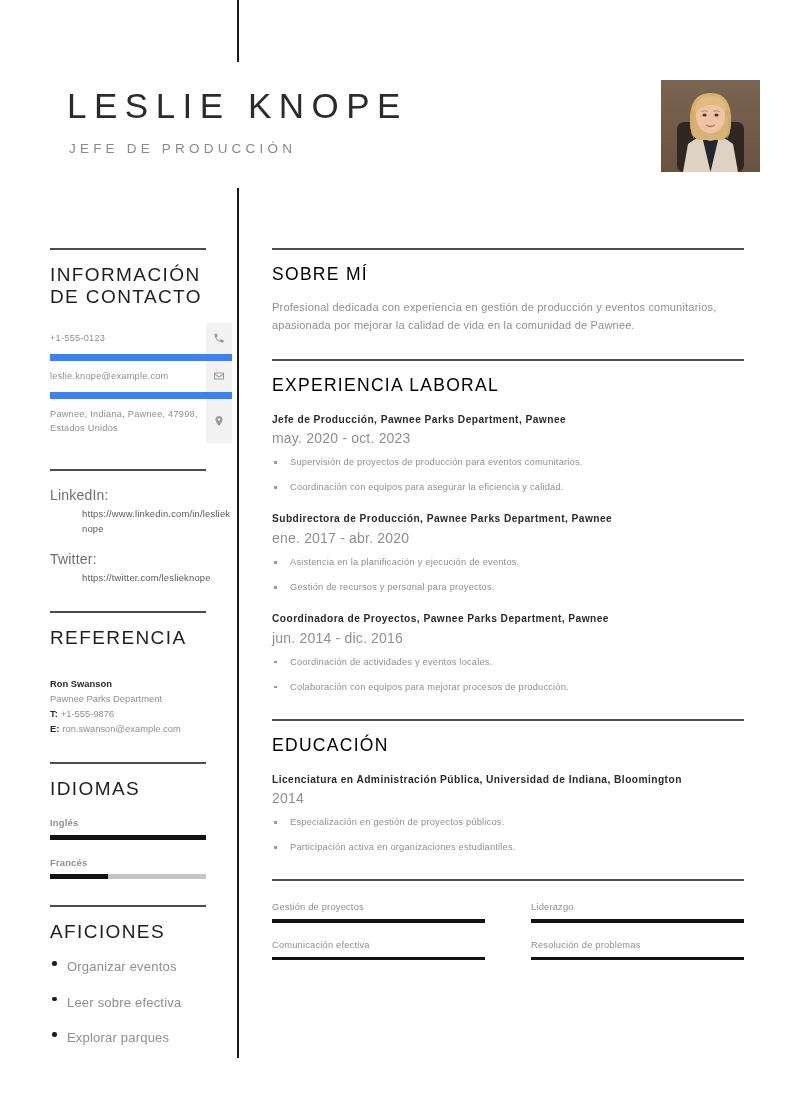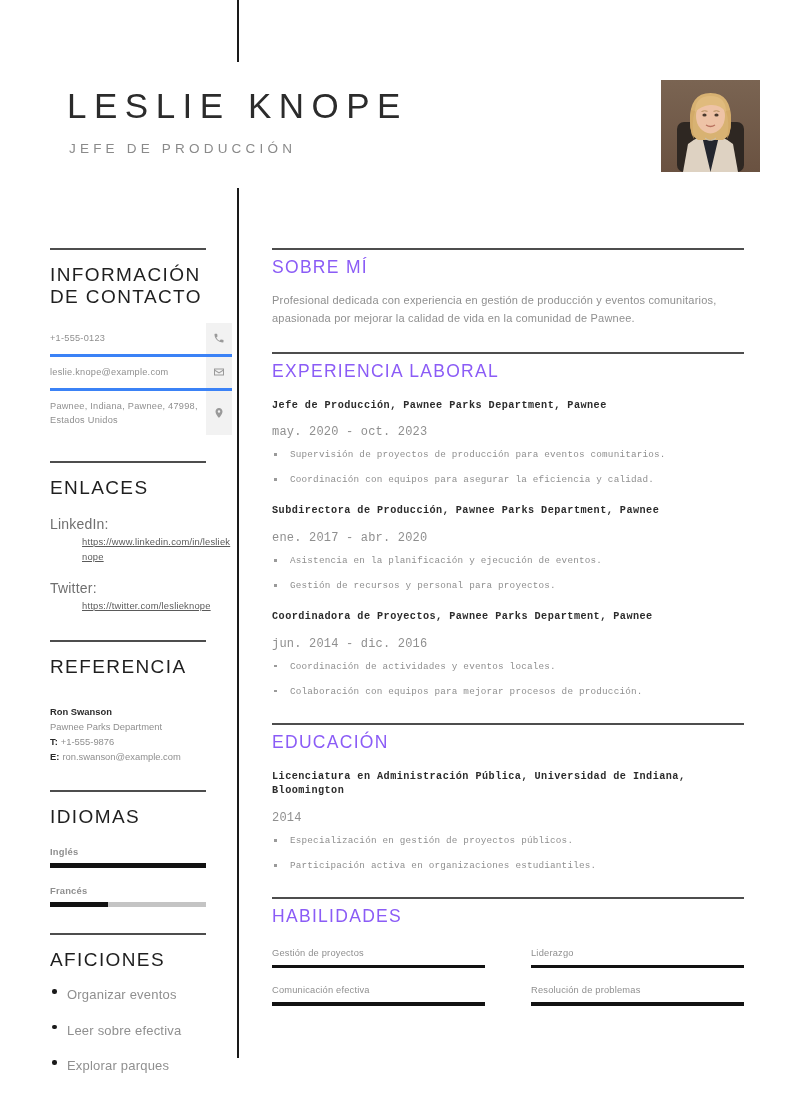--- a/index.html
+++ b/index.html
@@ -111,35 +111,35 @@
     font-size: 19px;
     letter-spacing: 1.4px;
     color: #1f1f1f;
     font-weight: 400;
     line-height: 1.18;
     margin: 14px 0 0 0;
   }
   .sec-title-r {
     font-size: 17.5px;
     letter-spacing: 1.3px;
-    color: #8b5cf6;
+    color: #000000;
     font-weight: 400;
     line-height: 1.2;
-    margin: 7px 0 0 0;
+    margin: 14px 0 0 0;
   }
 
   
   .contact-list {
     margin-top: 14px;
     position: relative;
   }
   .contact-row {
     display: flex;
     align-items: stretch;
-    border-bottom: 3px solid #3b82f6;
+    border-bottom: 7px solid #3b82f6;
     min-height: 31px;
   }
   .contact-row:last-child { border-bottom: none; }
   .contact-text {
     flex: 1;
     font-size: 9.2px;
     color: #8f8f8f;
     line-height: 1.55;
     padding: 8px 8px 8px 0;
     letter-spacing: 0.25px;
@@ -161,21 +161,20 @@
     font-size: 14px;
     color: #6f6f6f;
     line-height: 1.55;
     letter-spacing: 0.2px;
   }
   .link-url {
     font-size: 9.4px;
     color: #5a5a5a;
     line-height: 1.55;
     letter-spacing: 0.2px;
-    text-decoration: underline;
     word-break: break-all;
     display: block;
     cursor: pointer;
     padding-left: 32px;
   }
 
   
   .ref-block { margin-top: 14px; }
   .ref-name {
     font-size: 9.4px;
@@ -253,34 +252,34 @@
   
   .about-text {
     margin-top: 14px;
     font-size: 11px;
     color: #8f8f8f;
     line-height: 1.62;
     letter-spacing: 0.2px;
   }
 
   
-  .entry { margin-top: 17px; font-family: Liberation Mono, monospace; }
+  .entry { margin-top: 17px; }
   .entry:first-of-type { margin-top: 16px; }
   .entry-title {
     font-size: 10.2px;
     font-weight: bold;
     color: #2b2b2b;
     line-height: 1.45;
     letter-spacing: 0.45px;
   }
   .entry-date {
-    font-size: 12px;
+    font-size: 14px;
     color: #8f8f8f;
     line-height: 1.5;
-    margin-top: 10px;
+    margin-top: 1px;
     letter-spacing: 0.2px;
   }
   .entry-bullets {
     list-style: none;
     margin: 7px 0 0 0;
     padding: 0;
   }
   .entry-bullets li {
     font-size: 9.3px;
     color: #8f8f8f;
@@ -408,21 +407,20 @@
             <svg width="12" height="12" viewBox="0 0 24 24">
                 <path d="M12 2C8.1 2 5 5.1 5 9c0 5.3 7 13 7 13s7-7.7 7-13c0-3.9-3.1-7-7-7zm0 9.5A2.5 2.5 0 1 1 12 6.5a2.5 2.5 0 0 1 0 5z"></path>
               </svg>
           </div>
         </div>
       </div>
     </div>
 
     <div class="section-l">
       <div class="rule-left"></div>
-      <div class="sec-title-l">ENLACES</div>
       <div class="link-block">
         <div class="link-item">
           <div class="link-label">LinkedIn:</div>
           <span class="link-url">https://www.linkedin.com/in/leslieknope</span>
         </div>
         <div class="link-item">
           <div class="link-label">Twitter:</div>
           <span class="link-url">https://twitter.com/leslieknope</span>
         </div>
       </div>
@@ -523,21 +521,20 @@
         <div class="entry-date">2014</div>
         <ul class="entry-bullets">
           <li>Especialización en gestión de proyectos públicos.</li>
           <li>Participación activa en organizaciones estudiantiles.</li>
         </ul>
       </div>
     </div>
 
     <div class="section-r">
       <div class="rule"></div>
-      <div class="sec-title-r">HABILIDADES</div>
       <div class="skills-grid">
         <div>
           <div class="skill-name">Gestión de proyectos</div>
           <div class="skill-bar"></div>
         </div>
         <div>
           <div class="skill-name">Liderazgo</div>
           <div class="skill-bar"></div>
         </div>
         <div>

